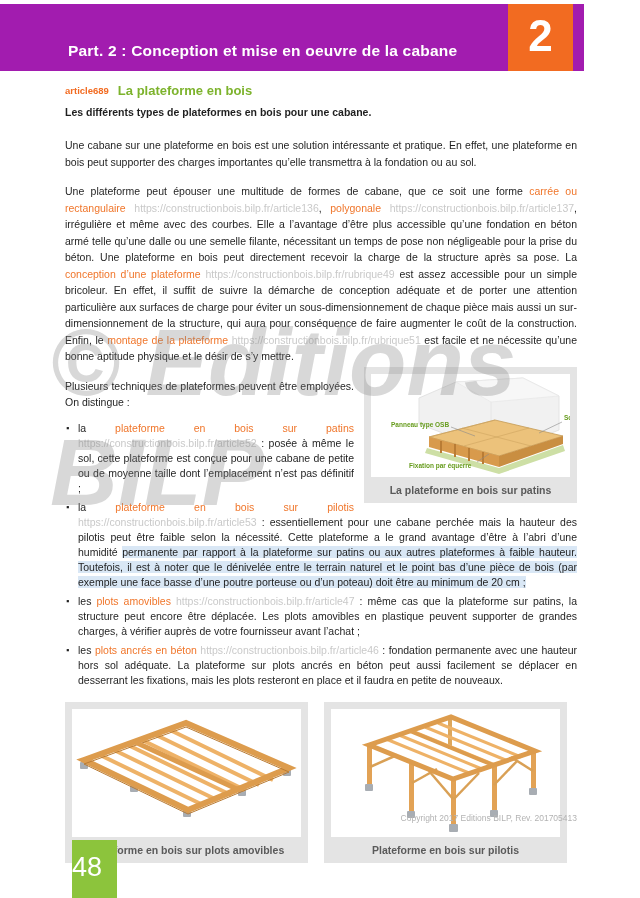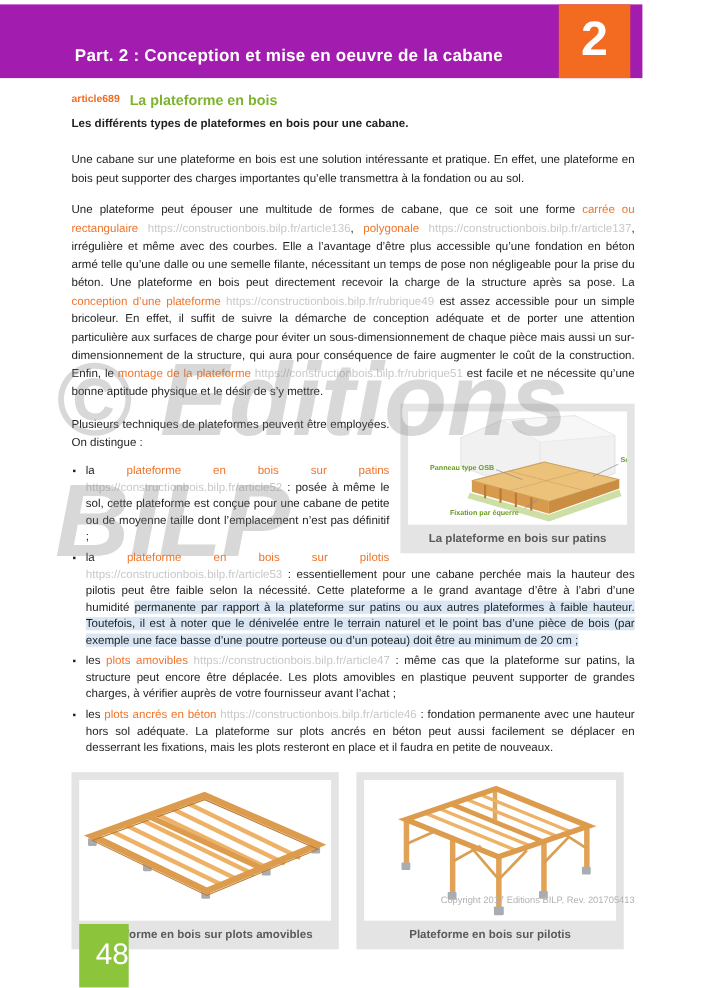--- a/index.html
+++ b/index.html
@@ -36,21 +36,21 @@
   .fig-row{display:flex;gap:16px;margin-top:10px;}
   .fig-row .figbox{width:243px;}
   .fig-row .white{height:128px;}
   .clear{clear:both;}
   svg text.fig-label{font-family:"Liberation Sans",sans-serif;font-size:6.5px;font-weight:bold;fill:#679c1e;}
   
   .watermark{position:absolute;left:50px;top:308px;z-index:9;pointer-events:none;
     font-weight:bold;font-size:94px;line-height:110px;color:rgba(125,125,125,.30);white-space:nowrap;font-style:italic;}
   
   .page-number{position:absolute;left:72px;top:840px;width:45px;height:58px;background:#8cc43c;color:#ffffff;
-    font-size:27px;text-align:right;line-height:54px;}
+    font-size:27px;text-align:left;line-height:54px;}
   .copyright{position:absolute;right:63px;top:813px;font-size:8.5px;color:#b3b3b3;}
 </style>
 </head>
 <body>
 
 <div class="page">
 
   <header class="chapter-header">
     <div class="chapter-title">Part. 2 : Conception et mise en oeuvre de la cabane</div>
     <div class="chapter-number">2</div>

